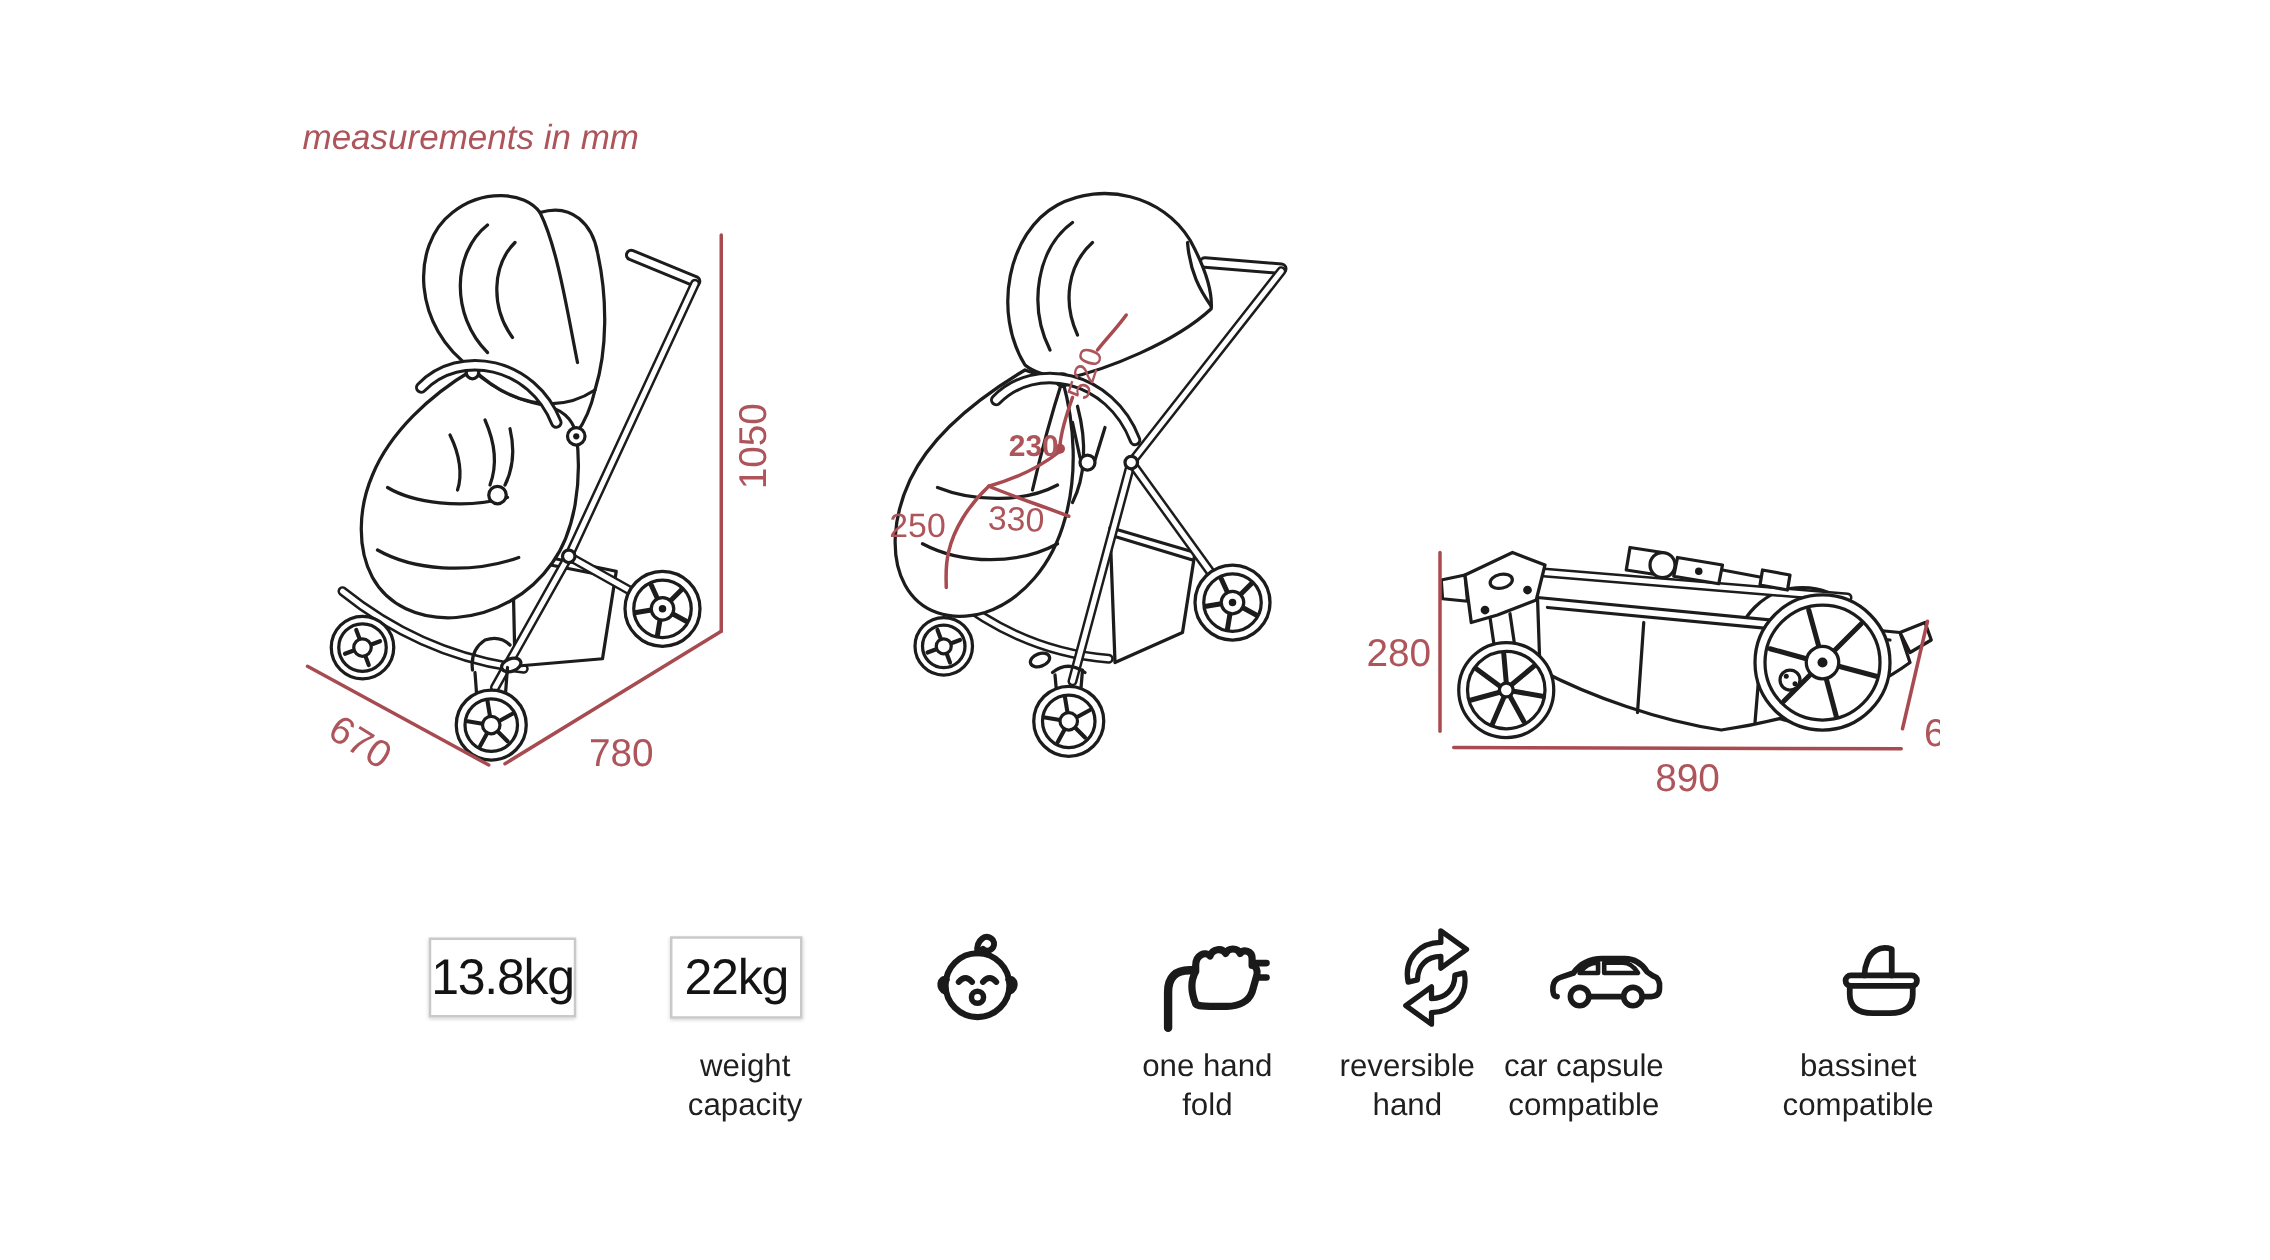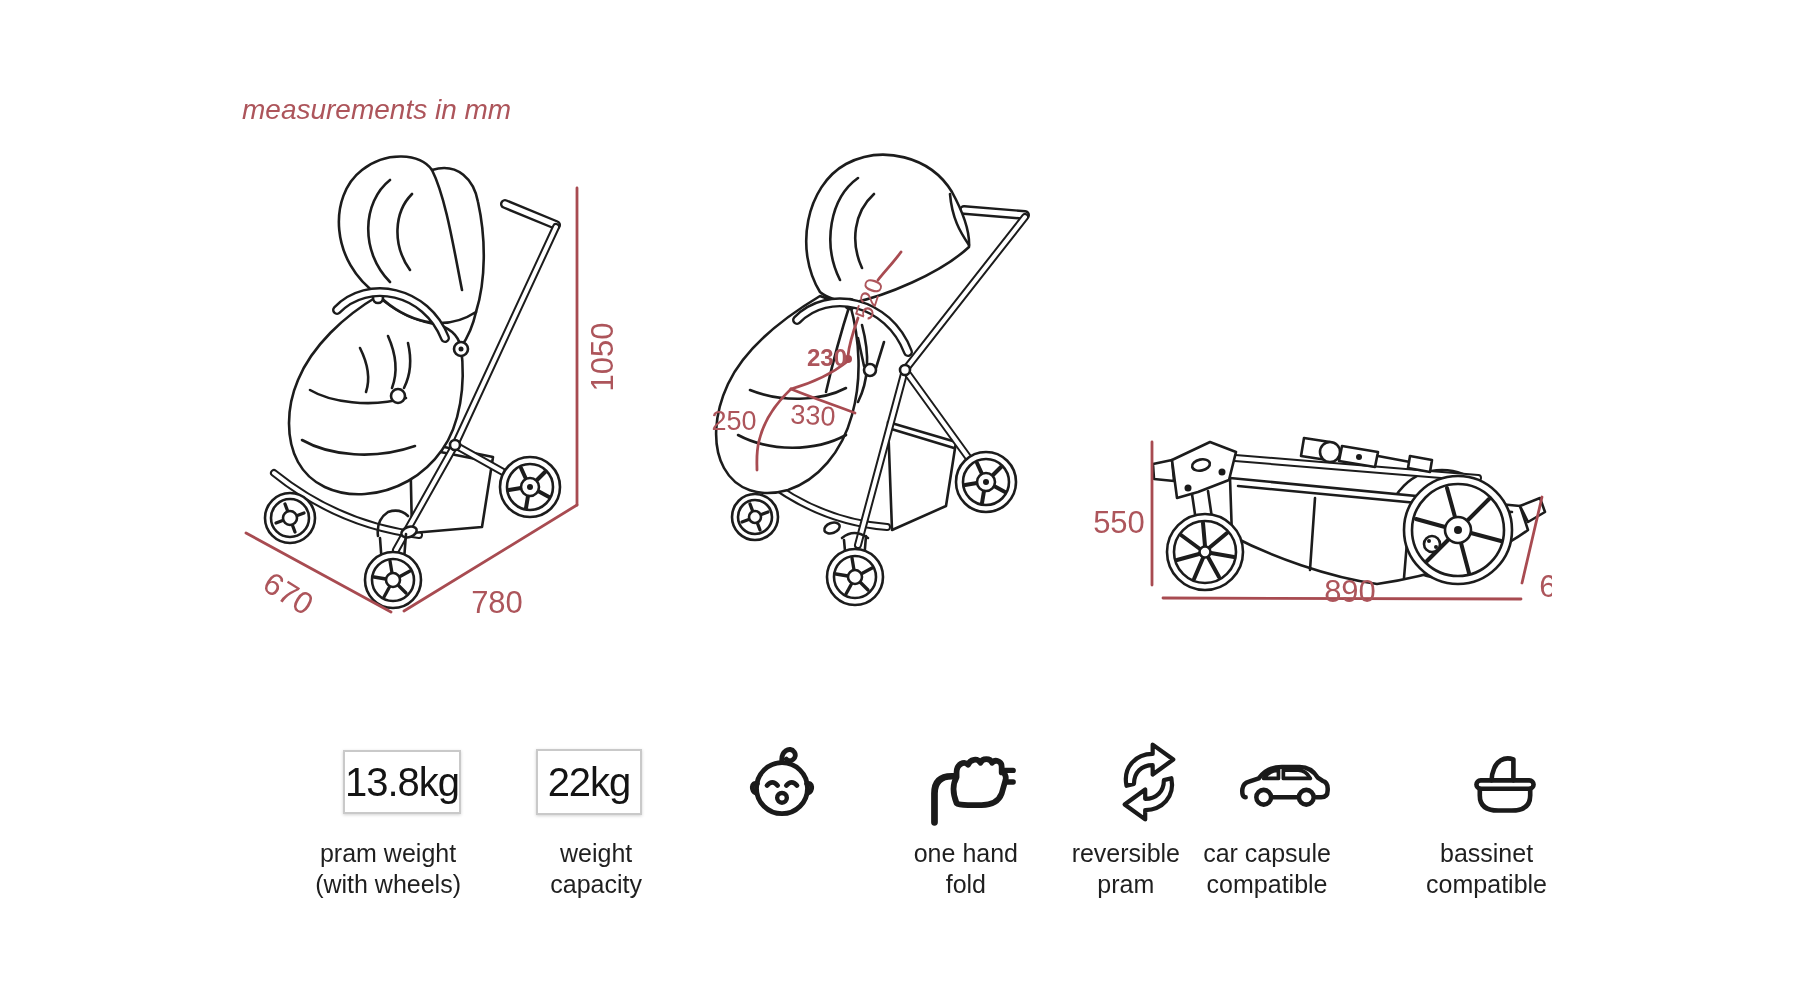--- a/index.html
+++ b/index.html
@@ -254,33 +254,29 @@
     <path class="red" d="M1542,497 L1522,583"></path>
   </svg>
 
   <div class="dim lg" style="left:603px;top:357px;--r:-90deg">1050</div>
   <div class="dim lg" style="left:288px;top:594px;--r:32deg">670</div>
   <div class="dim lg" style="left:497px;top:603px">780</div>
   <div class="dim sm" style="left:869px;top:299px;--r:-72deg">520</div>
   <div class="dim xs" style="left:827px;top:358px">230</div>
   <div class="dim md" style="left:813px;top:416px;--r:3deg">330</div>
   <div class="dim md" style="left:734px;top:421px">250</div>
-  <div class="dim lg" style="left:1119px;top:523px">550</div>
-  <div class="dim lg" style="left:1350px;top:592px">890</div>
+  <div class="dim lg" style="left:1119px;top:523px">280</div>
+  <div class="dim lg" style="left:1350px;top:623px">890</div>
   <div class="dim lg" style="left:1565px;top:587px">660</div>
 
   <div class="feature" style="left:346px">
     <div class="iconbox">
         <div class="valuebox vb1">
       <span>13.8kg</span>
         </div>
-      </div>
-    <div class="flabel">
-      <span>pram weight</span>
-        <span>(with wheels)</span>
       </div>
   </div>
 
   <div class="feature" style="left:527px">
     <div class="iconbox">
         <div class="valuebox vb2">
       <span>22kg</span>
         </div>
       </div>
     <div class="flabel">
@@ -321,21 +317,21 @@
 
   <div class="feature" style="left:1065px">
     <div class="iconbox">
       <svg width="64" height="86" viewBox="18 6 66 92">
         <path class="iconoutline" style="stroke-width:4.5" d="M28,56 C24,36 38,22 56,22 L56,12 L78,28 L56,44 L56,34 C44,34 36,42 36,54 Z"></path>
         <path class="iconoutline" style="stroke-width:4.5" transform="rotate(180 52 52)" d="M28,56 C24,36 38,22 56,22 L56,12 L78,28 L56,44 L56,34 C44,34 36,42 36,54 Z"></path>
       </svg>
     </div>
     <div class="flabel">
       <span>reversible</span>
-        <span>pram</span>
+        <span>hand</span>
       </div>
   </div>
 
   <div class="feature" style="left:1216px">
     <div class="iconbox">
       <svg width="92" height="59" viewBox="0 0 112 72">
         <path class="icon" d="M8,54 Q3,54 4,44 Q5,37 12,35 L24,31 Q34,17 52,17 L74,17
                               Q88,17 96,30 L102,34 Q109,36 108,46 Q108,54 100,54 L94,54"></path>
         <path class="icon" style="stroke-width:4.5" d="M30,31 Q37,21 48,21 L48,31 Z"></path>
         <path class="icon" style="stroke-width:4.5" d="M54,21 L72,21 Q81,21 87,31 L54,31 Z"></path>

